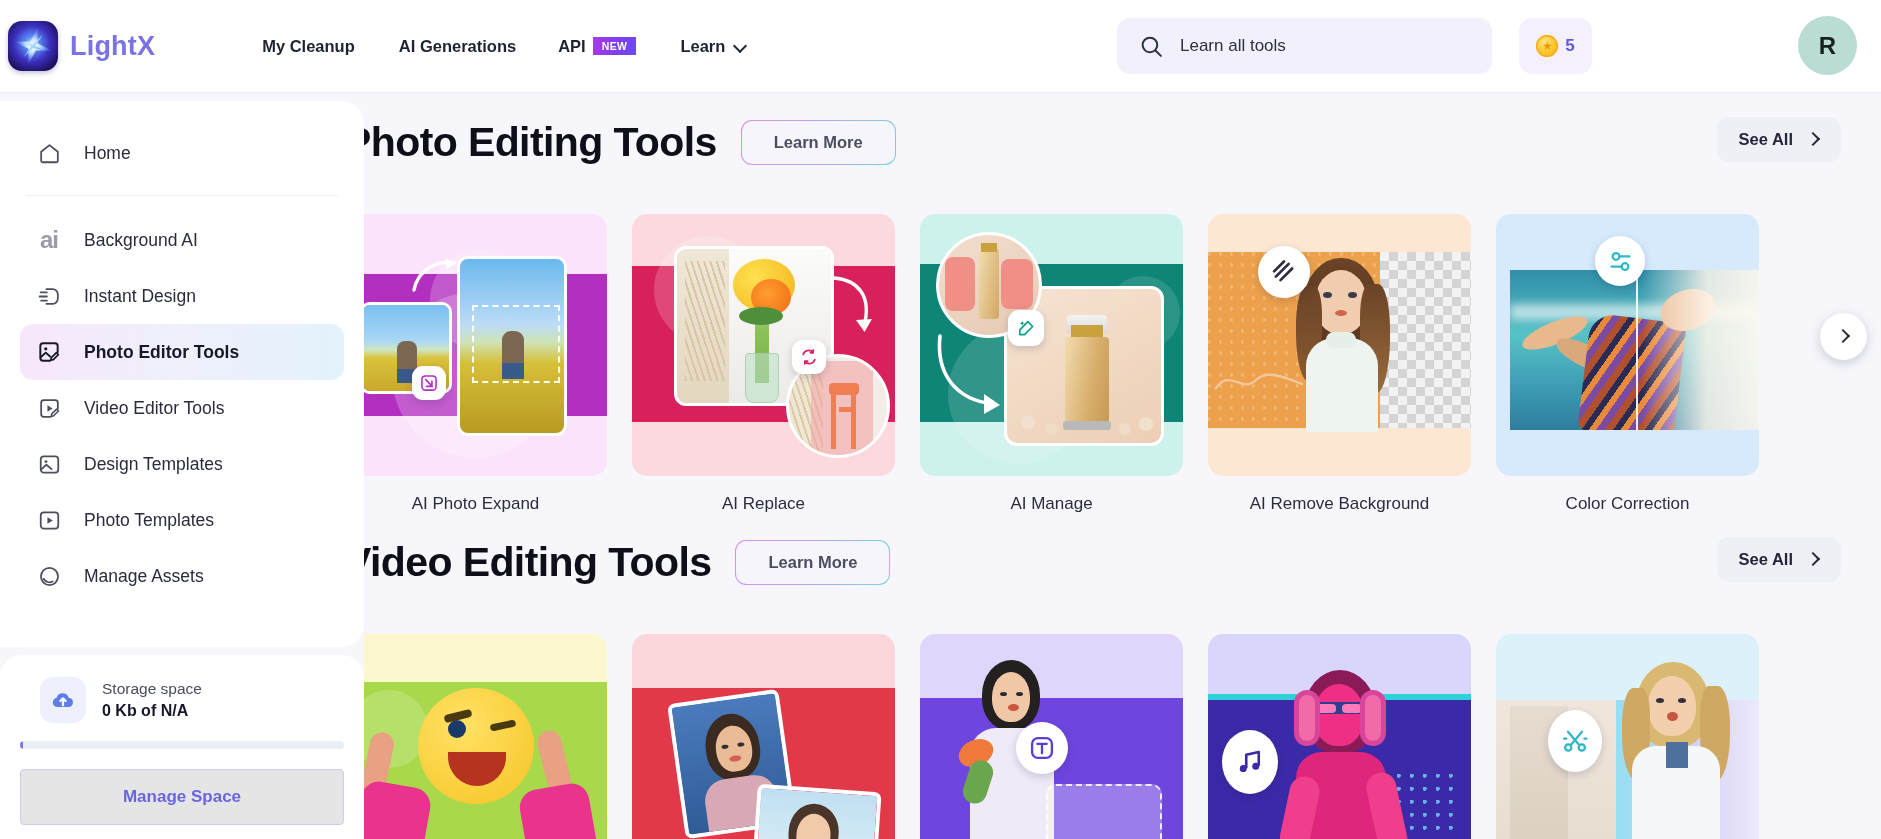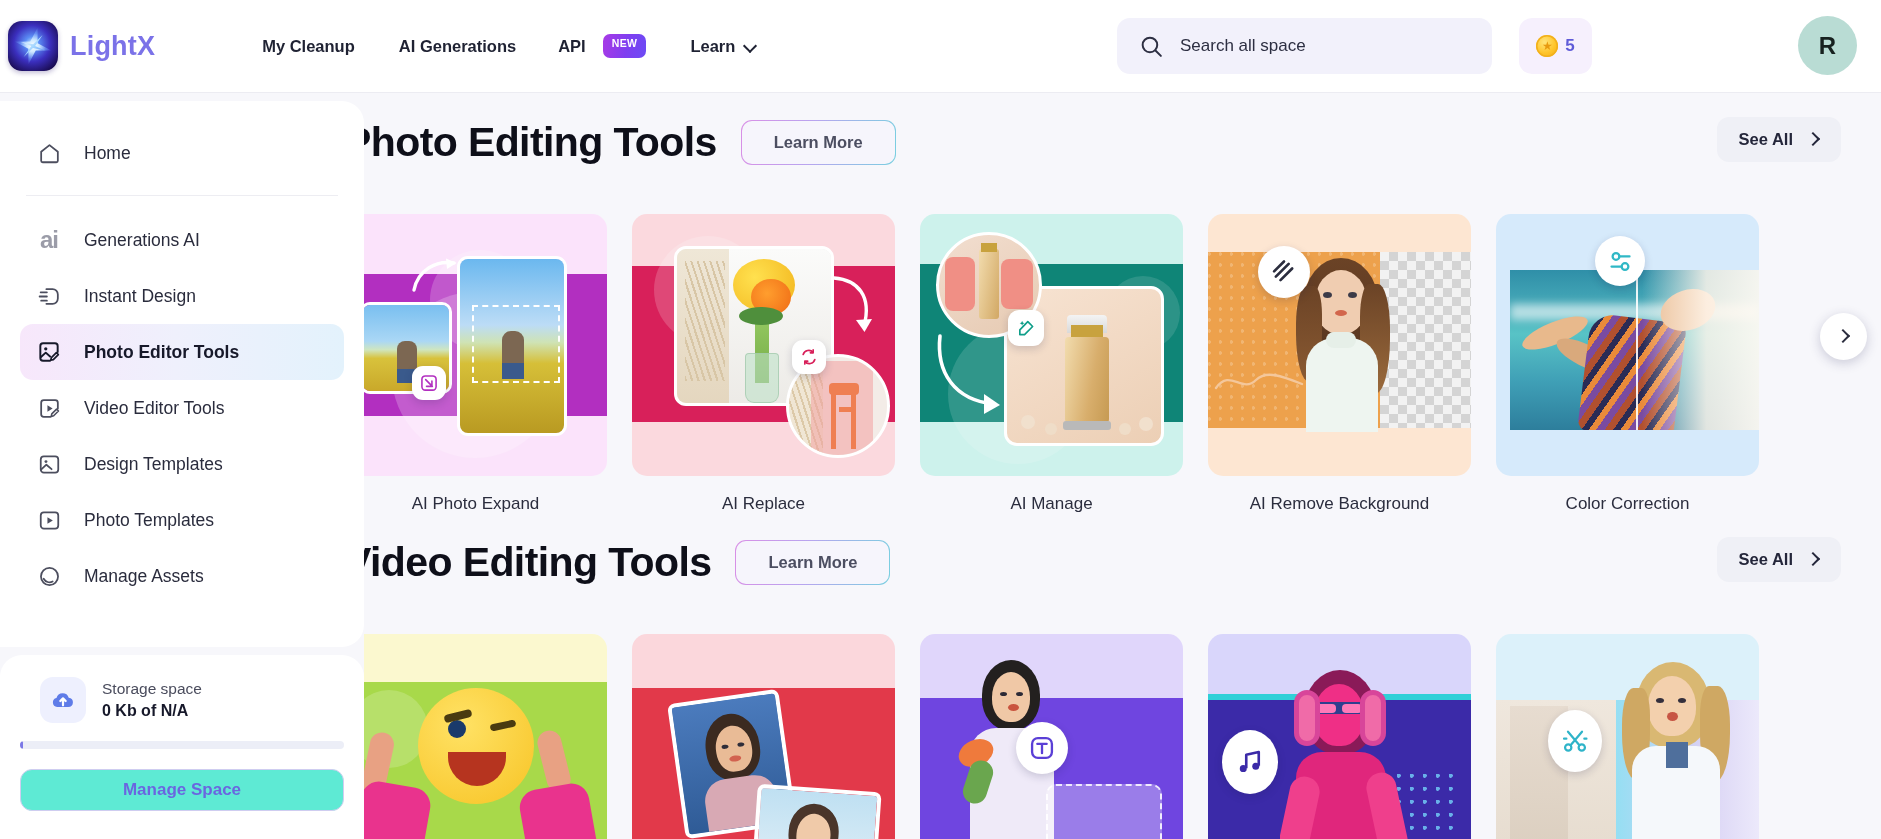--- a/index.html
+++ b/index.html
@@ -43,25 +43,25 @@
   .logo-text {
     margin-left: 12px; font-size: 27px; font-weight: 700;
     color: #7b72e8; letter-spacing: .2px;
   }
   .nav { display: flex; align-items: center; margin-left: 85px; gap: 0; }
   .nav-item {
     font-size: 16.5px; font-weight: 600; color: #1f2233;
     padding: 0 22px; cursor: pointer; white-space: nowrap;
     display: flex; align-items: center;
   }
-  .api-item { display: flex; align-items: center; gap: 17px; padding: 0 20px; }
+  .api-item { display: flex; align-items: center; gap: 7px; padding: 0 20px; }
   .new-badge {
     background: linear-gradient(100deg, #a93ae6 0%, #7f3ef0 55%, #6c4bf5 100%);
     color: #fff; font-size: 10.5px; font-weight: 700; letter-spacing: .4px;
-    padding: 3px 9px 7px 9px; border-radius: 7px; line-height: 1.25;
+    padding: 3px 9px 1px 9px; border-radius: 0; line-height: 1.25;
   }
   .learn-item { gap: 9px; padding-left: 24px; }
   .chev-d { width: 13px; height: 13px; display: inline-block; position: relative; }
   .chev-d::after {
     content: ""; position: absolute; left: 1px; top: 1px;
     width: 8px; height: 8px; border-right: 2.4px solid #1f2233; border-bottom: 2.4px solid #1f2233;
     transform: rotate(45deg);
   }
 
   .search-box {
@@ -135,22 +135,22 @@
     width: 46px; height: 46px; border-radius: 13px; background: #eef0fe;
     display: flex; align-items: center; justify-content: center; flex: none;
   }
   .st-label { font-size: 15.5px; color: #4a4c5d; }
   .st-value { font-size: 16px; color: #16182a; font-weight: 700; margin-top: 4px; }
   .st-bar {
     margin: 18px 0 0 0; height: 8px; border-radius: 5px; background: #eceef7; overflow: hidden;
   }
   .st-bar i { display: block; height: 100%; width: 1%; background: #7b78e6; border-radius: 5px; }
   .manage-btn {
-    margin-top: 20px; width: 100%; height: 42px; border-radius: 12px;
-    background: #5eead4; border: 1px solid #cfcdf0; color: #6a66e0;
+    margin-top: 20px; width: 100%; height: 56px; border-radius: 4px;
+    background: #e5e5e5; border: 1px solid #cfcdf0; color: #6a66e0;
     font-size: 17px; font-weight: 600; cursor: pointer;
     font-family: "Liberation Sans", sans-serif;
   }
 
   
   .main { position: absolute; left: 364px; top: 93px; width: 1517px; height: 746px; overflow: hidden; }
 
   .sec-head { display: flex; align-items: center; position: relative; height: 62px; }
   .sec-title { font-size: 41px; font-weight: 700; color: #0e0f19; letter-spacing: -.6px; }
   .learn-more {
@@ -225,21 +225,21 @@
       <span>Learn</span>
       <span class="chev-d"></span>
     </div>
   </div>
 
   <div class="search-box">
     <svg width="25" height="25" viewBox="0 0 24 24" fill="none">
       <circle cx="10.5" cy="10.5" r="7" stroke="#2d2f42" stroke-width="1.9"></circle>
       <line x1="15.8" y1="15.8" x2="21" y2="21" stroke="#2d2f42" stroke-width="1.9" stroke-linecap="round"></line>
     </svg>
-    <div class="search-ph">Search all space</div>
+    <div class="search-ph">Learn all tools</div>
   </div>
 
   <div class="credits">
     <div class="coin">
         <span>★</span>
       </div>
     <div class="credits-n">5</div>
   </div>
 
 
@@ -258,21 +258,21 @@
     </span>
     <span>Home</span>
   </div>
 
   <div class="side-sep"></div>
 
   <div class="side-item">
     <span class="ico">
         <span class="ai-glyph">ai</span>
       </span>
-    <span>Generations AI</span>
+    <span>Background AI</span>
   </div>
 
   <div class="side-item">
     <span class="ico">
       <svg width="25" height="25" viewBox="0 0 24 24" fill="none">
         <path d="M9 5h6a5 5 0 0 1 5 5v4a5 5 0 0 1-5 5H9" stroke="#4c4e5e" stroke-width="1.7" stroke-linecap="round"></path>
         <path d="M3.5 8h6M2.5 12h7M4 16h5.5" stroke="#4c4e5e" stroke-width="1.7" stroke-linecap="round"></path>
       </svg>
     </span>
     <span>Instant Design</span>

